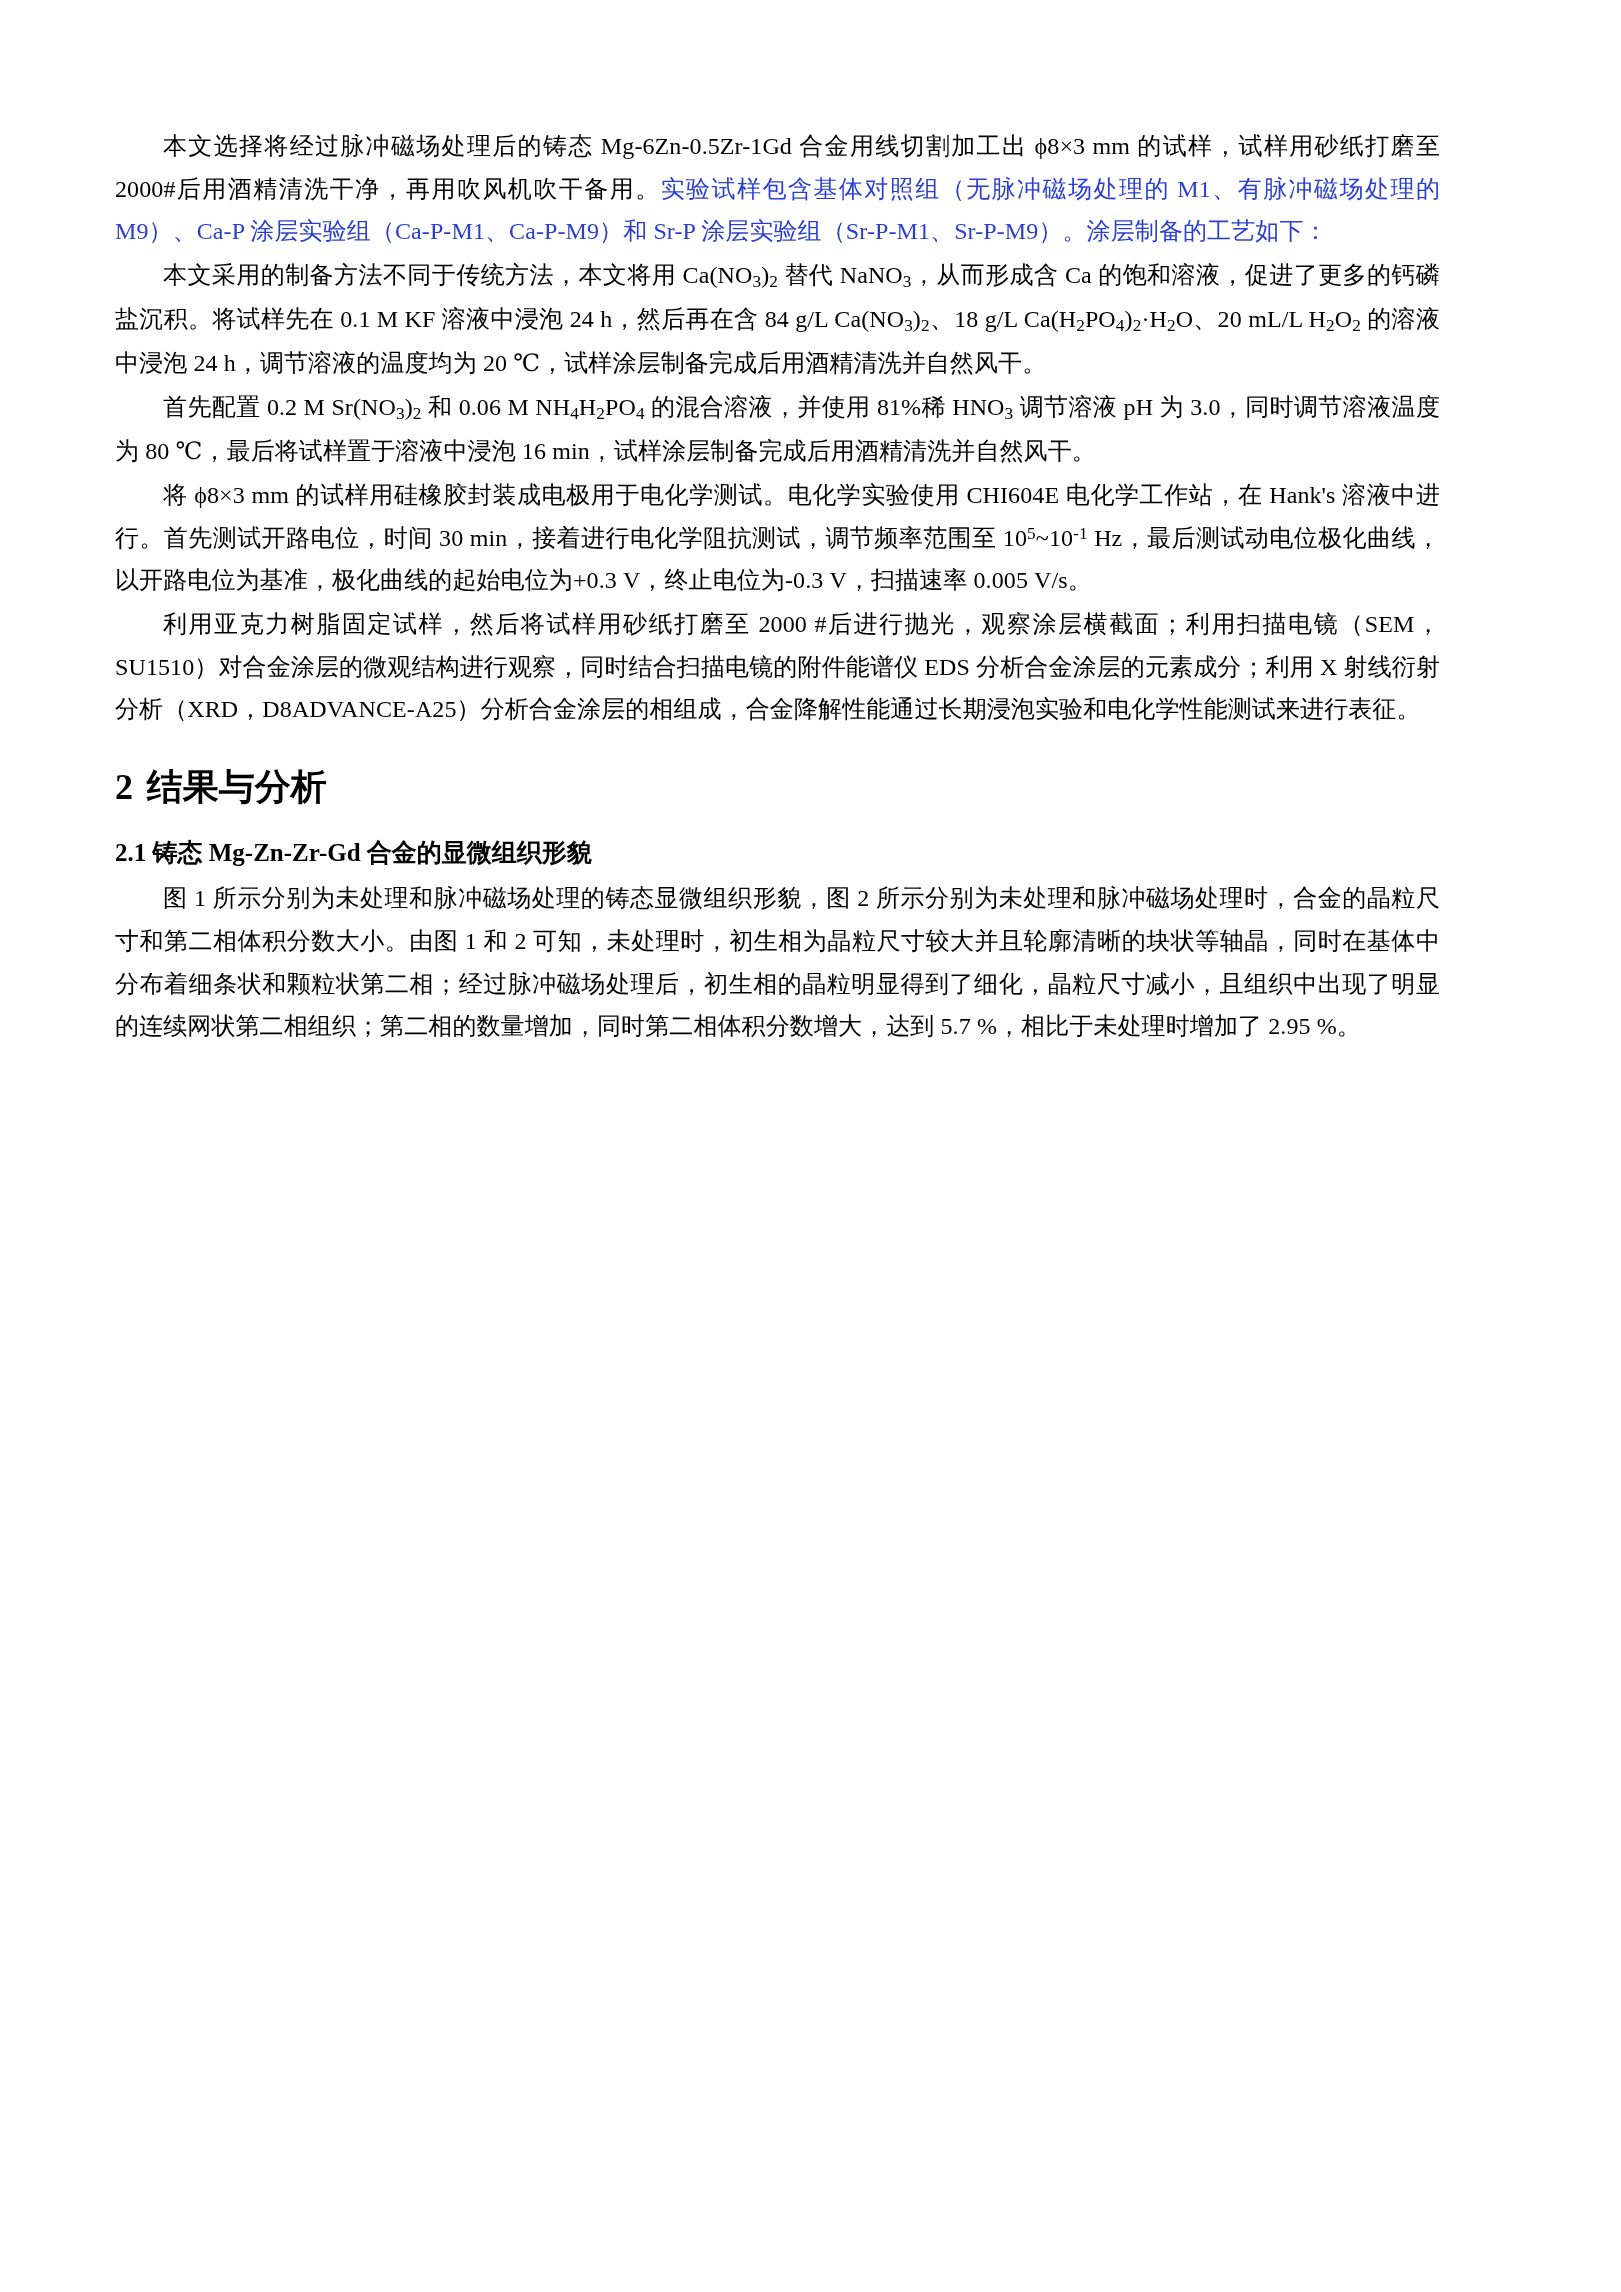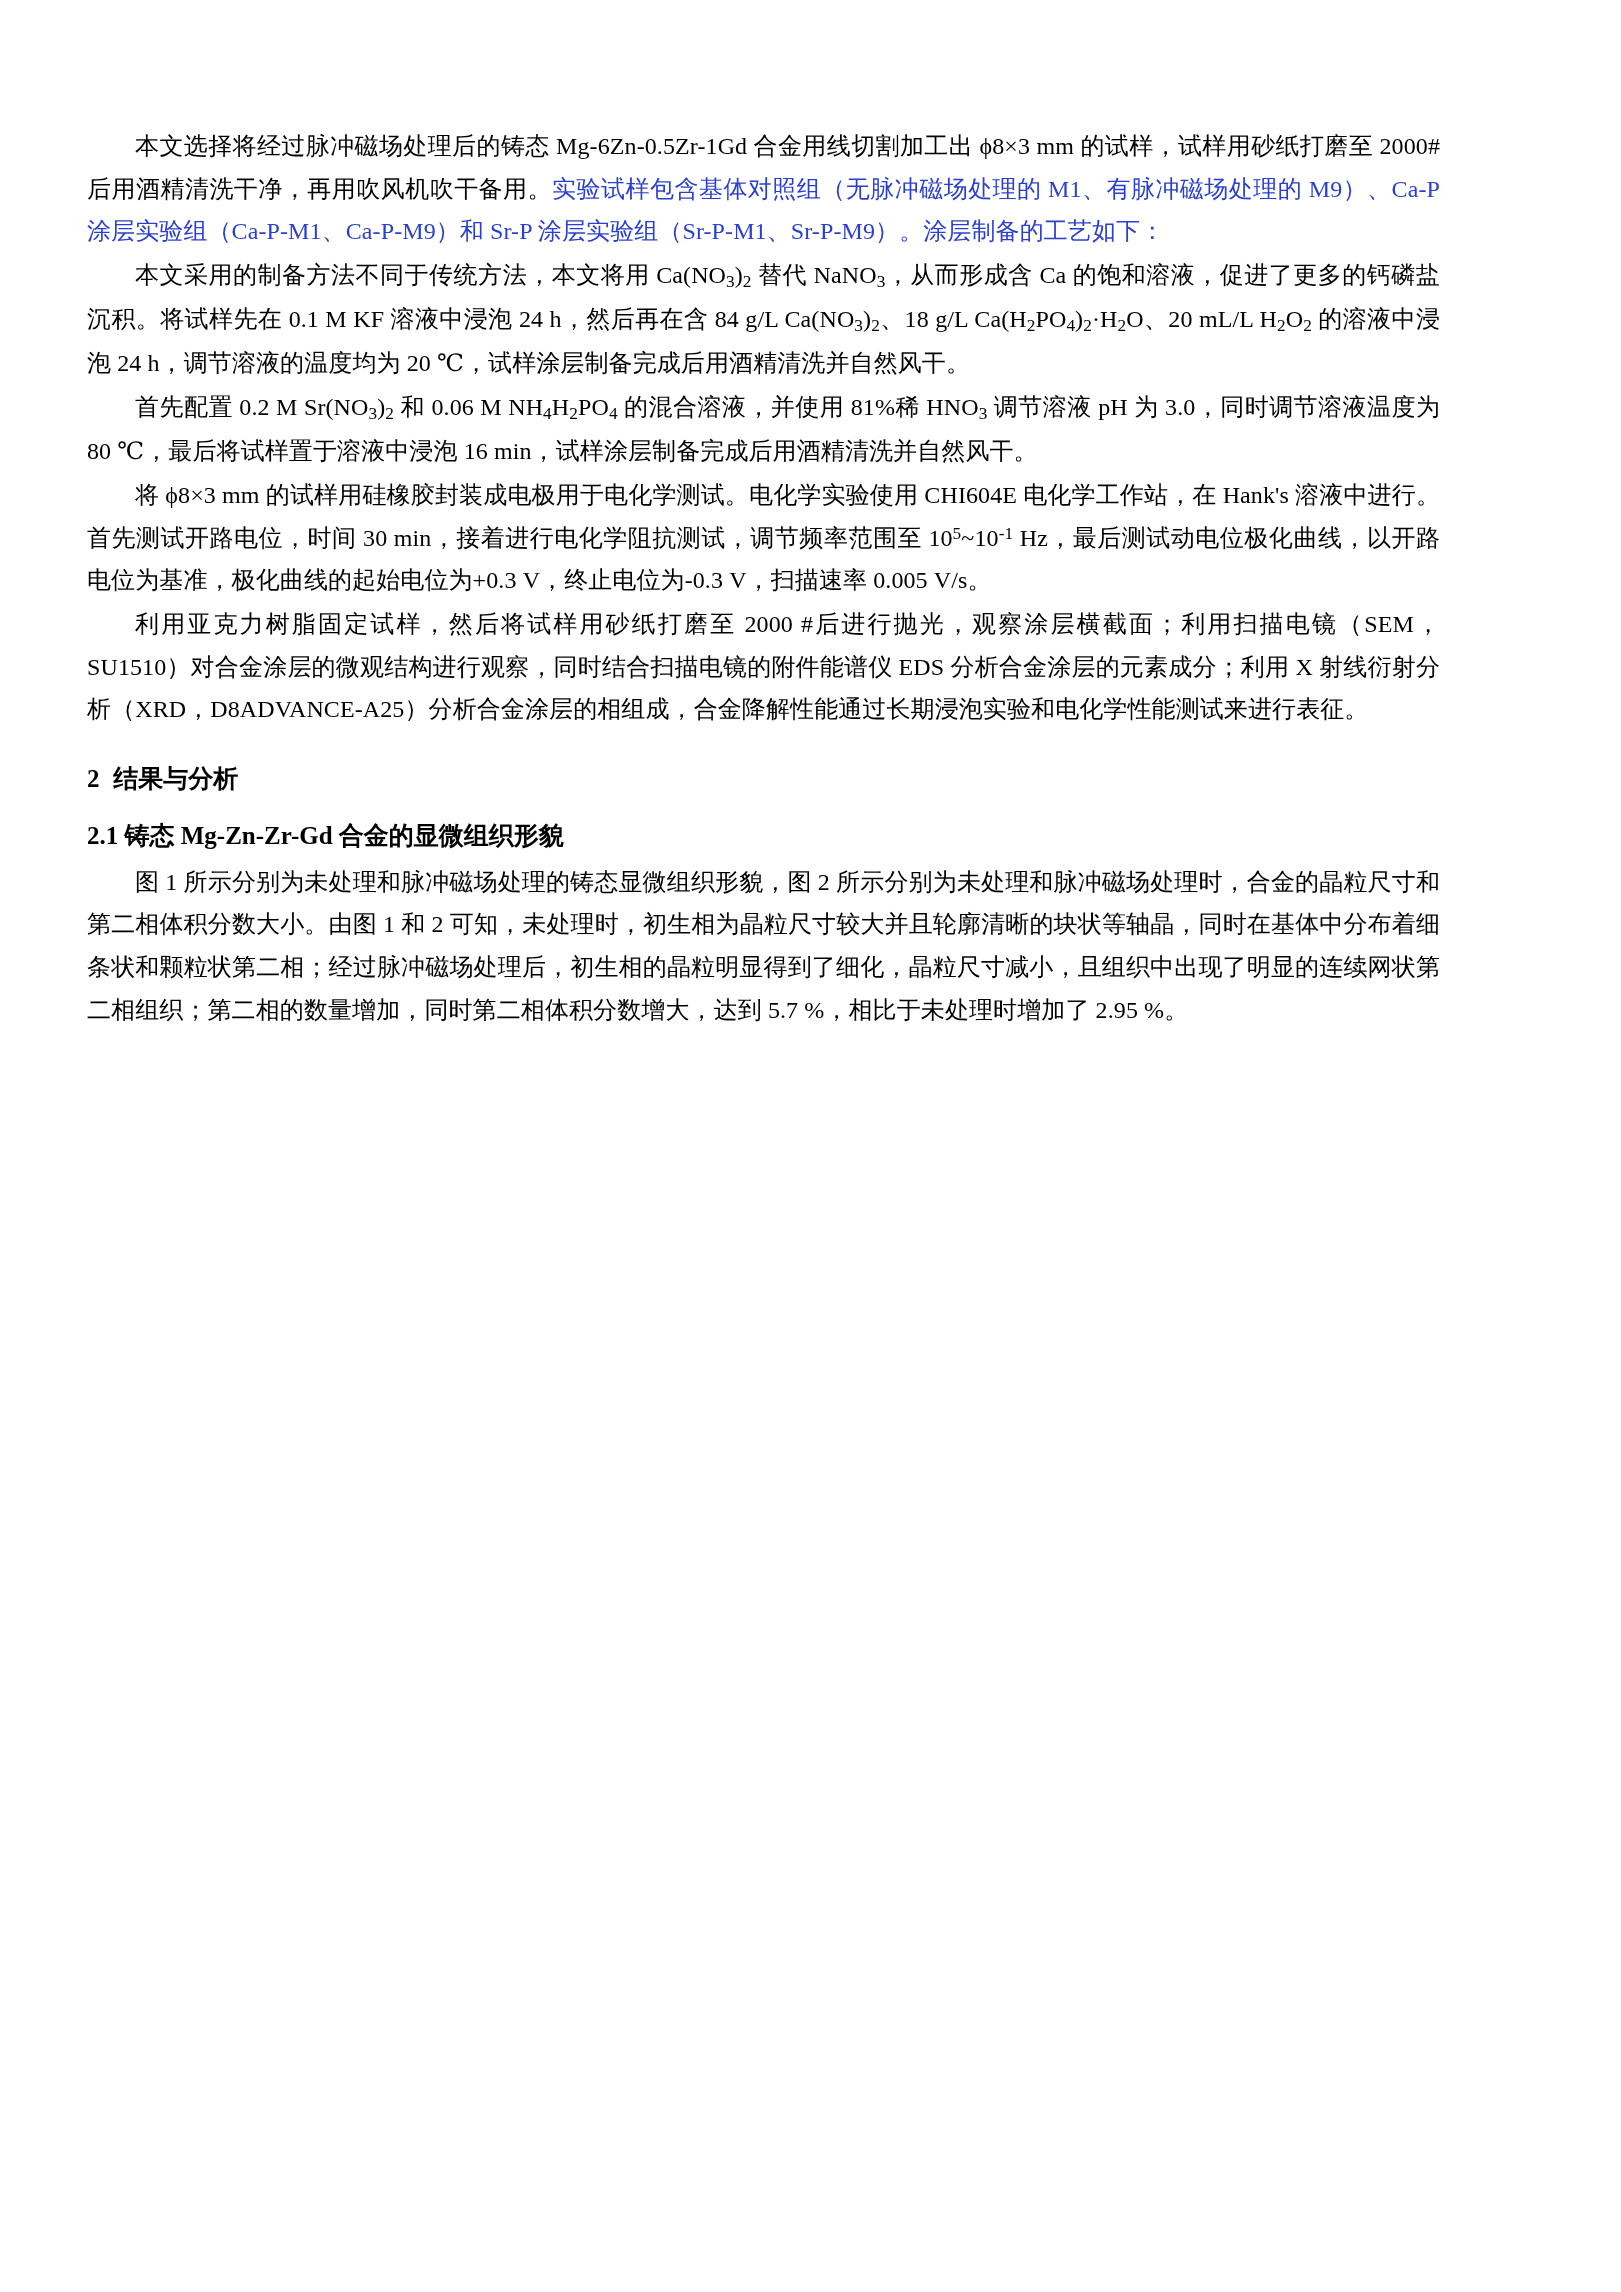--- a/index.html
+++ b/index.html
@@ -6,39 +6,39 @@
     margin: 0;
     padding: 0;
     background: #ffffff;
   }
   .page {
     width: 1621px;
     height: 1695px;
     position: relative;
     background: #ffffff;
     box-sizing: border-box;
-    padding: 125px 181px 0 87px;
+    padding: 125px 181px 0 115px;
     font-family: "Liberation Serif", "DejaVu Serif", serif;
     color: #000000;
     overflow: hidden;
   }
   .body-text {
     font-size: 24px;
     line-height: 1.78;
     text-align: justify;
     text-justify: inter-ideograph;
     margin: 0 0 1px 0;
     text-indent: 2em;
     letter-spacing: 0.1px;
   }
   .blue {
     color: #2a3fd0;
   }
   .h2 {
-    font-size: 25px;
+    font-size: 36px;
     font-weight: bold;
     margin: 29px 0 13.7px 0;
     line-height: 1.5;
     text-indent: 0;
   }
   .h2 .num {
     margin-right: 13.7px;
   }
   .h3 {
     font-size: 25px;

